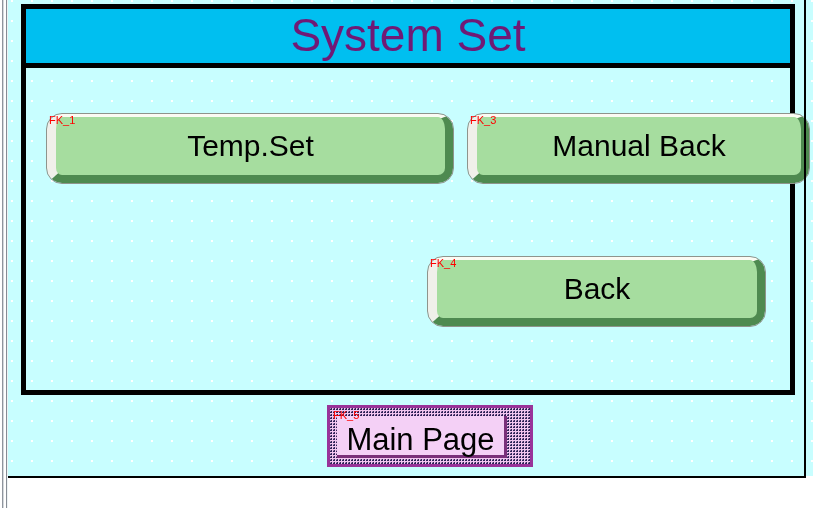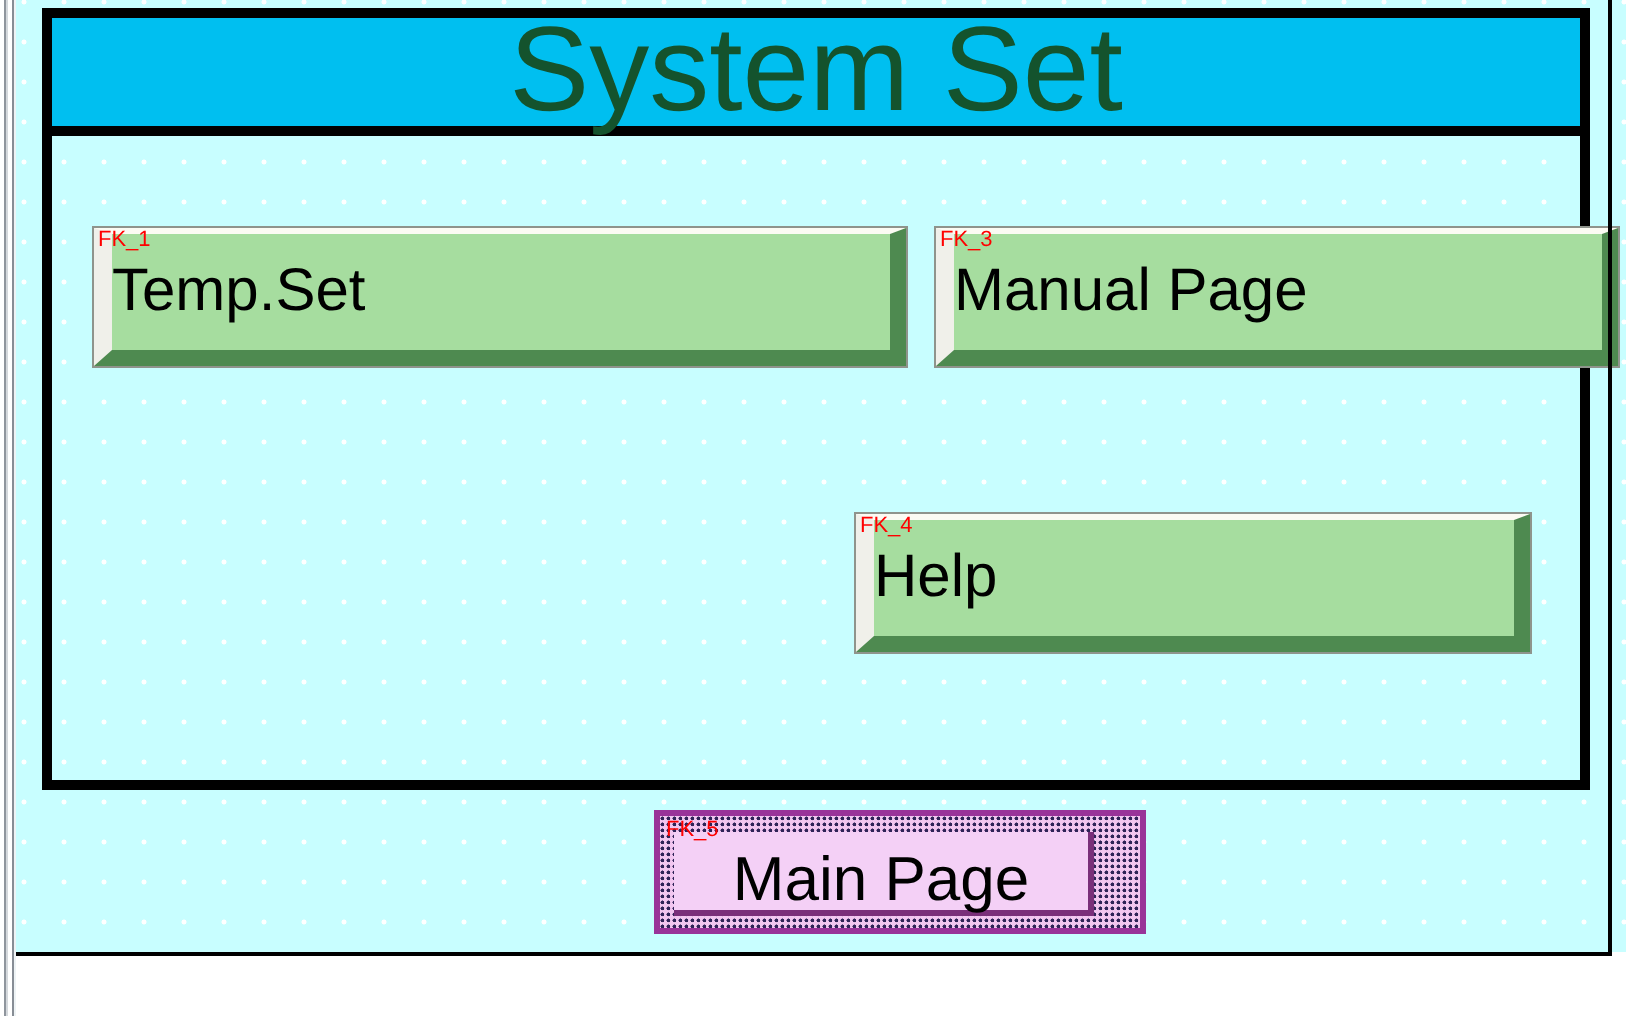--- a/index.html
+++ b/index.html
@@ -34,37 +34,37 @@
   
   .main-frame {
     position:absolute; left:21px; top:4px; width:774px; height:391px;
     border:5px solid #000;
   }
   .title-bar {
     width:100%; height:59px; background:#00bff0; border-bottom:5px solid #000;
     display:flex; align-items:center; justify-content:center;
   }
   .title-bar span {
-    font-size:60px; color:#14532d; letter-spacing:0px; line-height:1;
+    font-size:46px; color:#701a75; letter-spacing:0px; line-height:1;
     transform:translateY(-1px);
   }
 
   
   .gbtn {
     position:absolute; width:406px; height:69px; cursor:pointer;
   }
   .gface {
     position:absolute; inset:0;
     background:#a6dd9f;
     border-top:3px solid #fbfbf3;
     border-left:9px solid #f0f0ea;
     border-right:8px solid #4e8a50;
     border-bottom:8px solid #4e8a50;
     outline:1px solid #8f948c;
-    display:flex; align-items:center; 
+    display:flex; align-items:center; justify-content:center;border-radius:15px;
   }
   .gface .lbl { font-size:30px; color:#000; line-height:1; }
 
   .fk-tag {
     position:absolute; top:0px; left:2px; z-index:3;
     font-size:11px; color:#ff0000; line-height:13px; white-space:nowrap;
   }
 
   
   .pbtn {
@@ -101,33 +101,33 @@
   <div class="gbtn" style="left:47px; top:114px;">
     <span class="fk-tag">FK_1</span>
     <div class="gface">
       <span class="lbl">Temp.Set</span>
     </div>
   </div>
 
   <div class="gbtn" style="left:428px; top:114px; width:341px;margin-left:40px;">
     <span class="fk-tag">FK_3</span>
     <div class="gface">
-      <span class="lbl">Manual Page</span>
+      <span class="lbl">Manual Back</span>
     </div>
   </div>
 
 
   <div class="gbtn" style="left:428px; top:257px; width:337px;">
     <span class="fk-tag">FK_4</span>
     <div class="gface">
-      <span class="lbl">Help</span>
+      <span class="lbl">Back</span>
     </div>
   </div>
 
-  <div class="pbtn" style="left:327px; top:405px; width:246px;padding-left:24px;">
+  <div class="pbtn" style="left:327px; top:405px; width:206px;padding-left:24px;">
     <span class="fk-tag" style="top:1px; left:3px;">FK_5</span>
     <div class="pface">
       <span class="lbl">Main Page</span>
     </div>
   </div>
 
 
   <div class="boundary-right"></div>
   <div class="boundary-bottom"></div>
   <div class="bottom-strip"></div>

